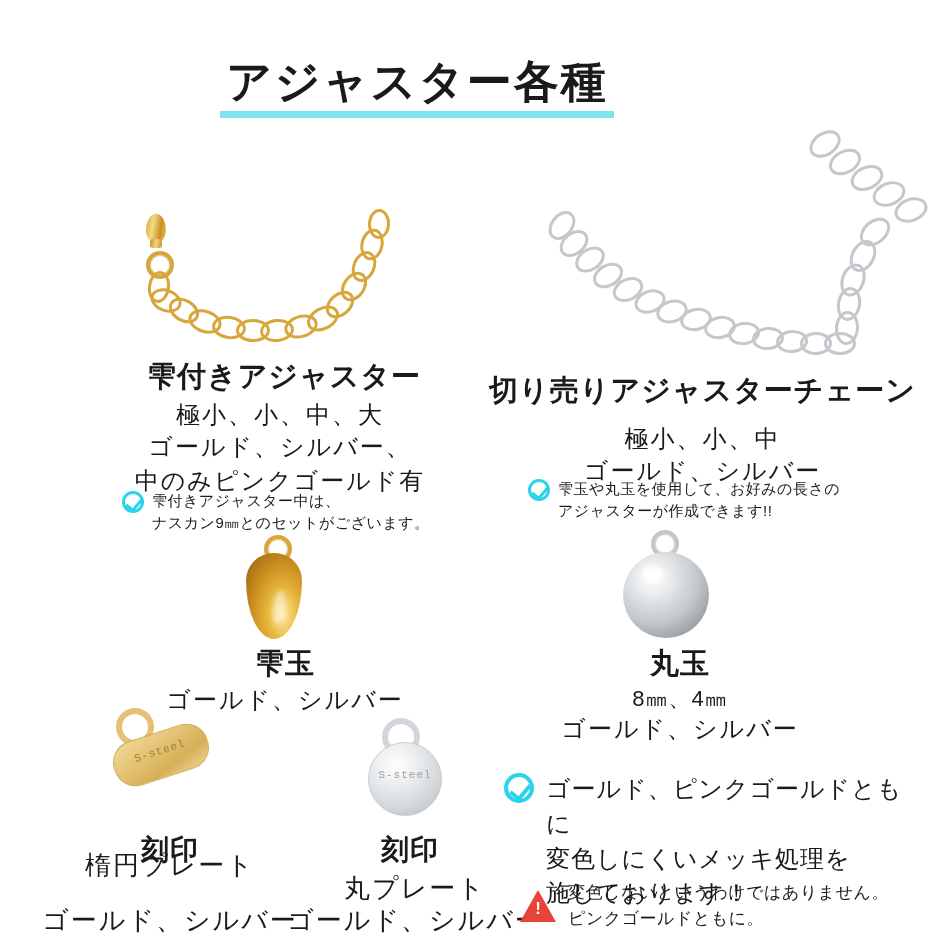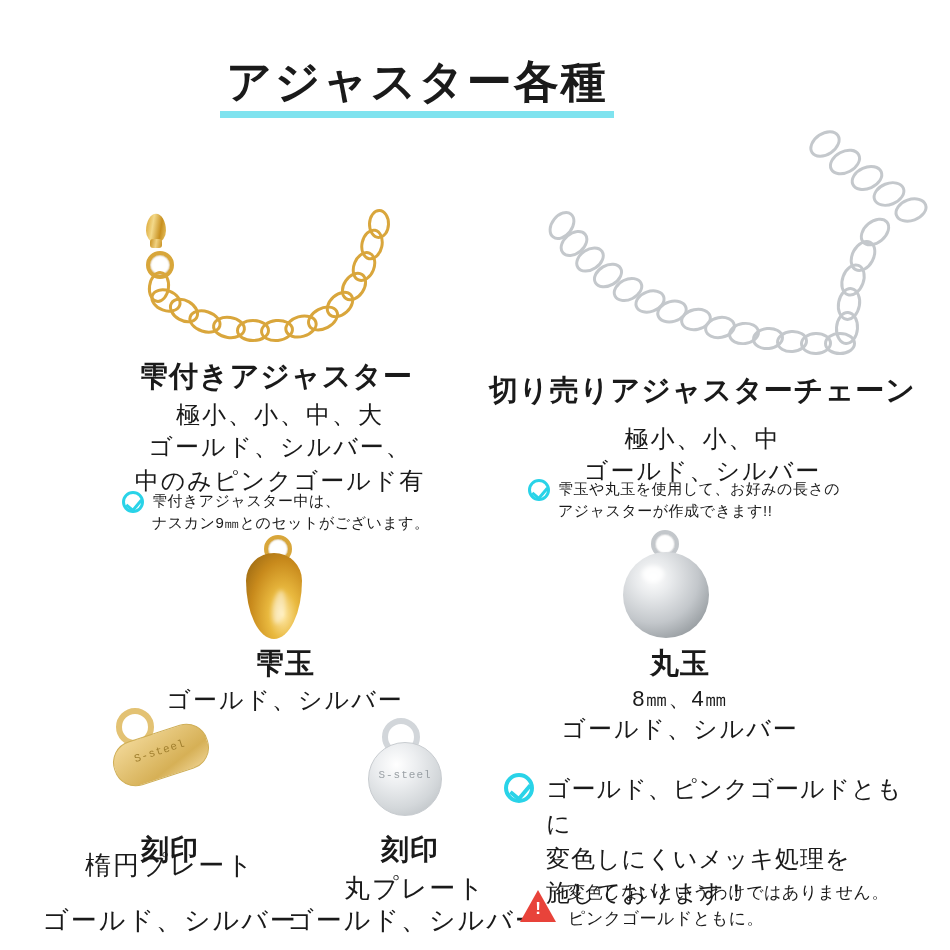--- a/index.html
+++ b/index.html
@@ -191,21 +191,21 @@
     <div class="lnk s" style="left:310px;top:46px;width:28px;height:18px;transform:rotate(-24deg);"></div>
     <div class="lnk s" style="left:332px;top:62px;width:28px;height:18px;transform:rotate(-22deg);"></div>
     <div class="lnk s" style="left:354px;top:78px;width:28px;height:18px;transform:rotate(-20deg);"></div>
     <div class="lnk s" style="left:318px;top:100px;width:28px;height:18px;transform:rotate(-40deg);"></div>
     <div class="lnk s" style="left:306px;top:124px;width:28px;height:18px;transform:rotate(-62deg);"></div>
     <div class="lnk s" style="left:296px;top:148px;width:28px;height:18px;transform:rotate(-70deg);"></div>
     <div class="lnk s" style="left:292px;top:172px;width:28px;height:18px;transform:rotate(-80deg);"></div>
     <div class="lnk s" style="left:290px;top:196px;width:28px;height:18px;transform:rotate(-86deg);"></div>
   </div>
 
-  <div class="blk h1" style="left:56px;top:358px;width:440px;">雫付きアジャスター</div>
+  <div class="blk h1" style="left:64px;top:358px;width:440px;">雫付きアジャスター</div>
   <div class="blk sub" style="left:60px;top:398px;width:440px;">極小、小、中、大</div>
   <div class="blk sub" style="left:60px;top:430px;width:440px;">ゴールド、シルバー、</div>
   <div class="blk sub" style="left:60px;top:464px;width:440px;">中のみピンクゴールド有</div>
 
   <div class="note" style="left:122px;top:490px;width:330px;">
     <span class="check"></span>
     <span class="txt" style="white-space:pre-line;">雫付きアジャスター中は、
 ナスカン9㎜とのセットがございます。</span>
   </div>
 

